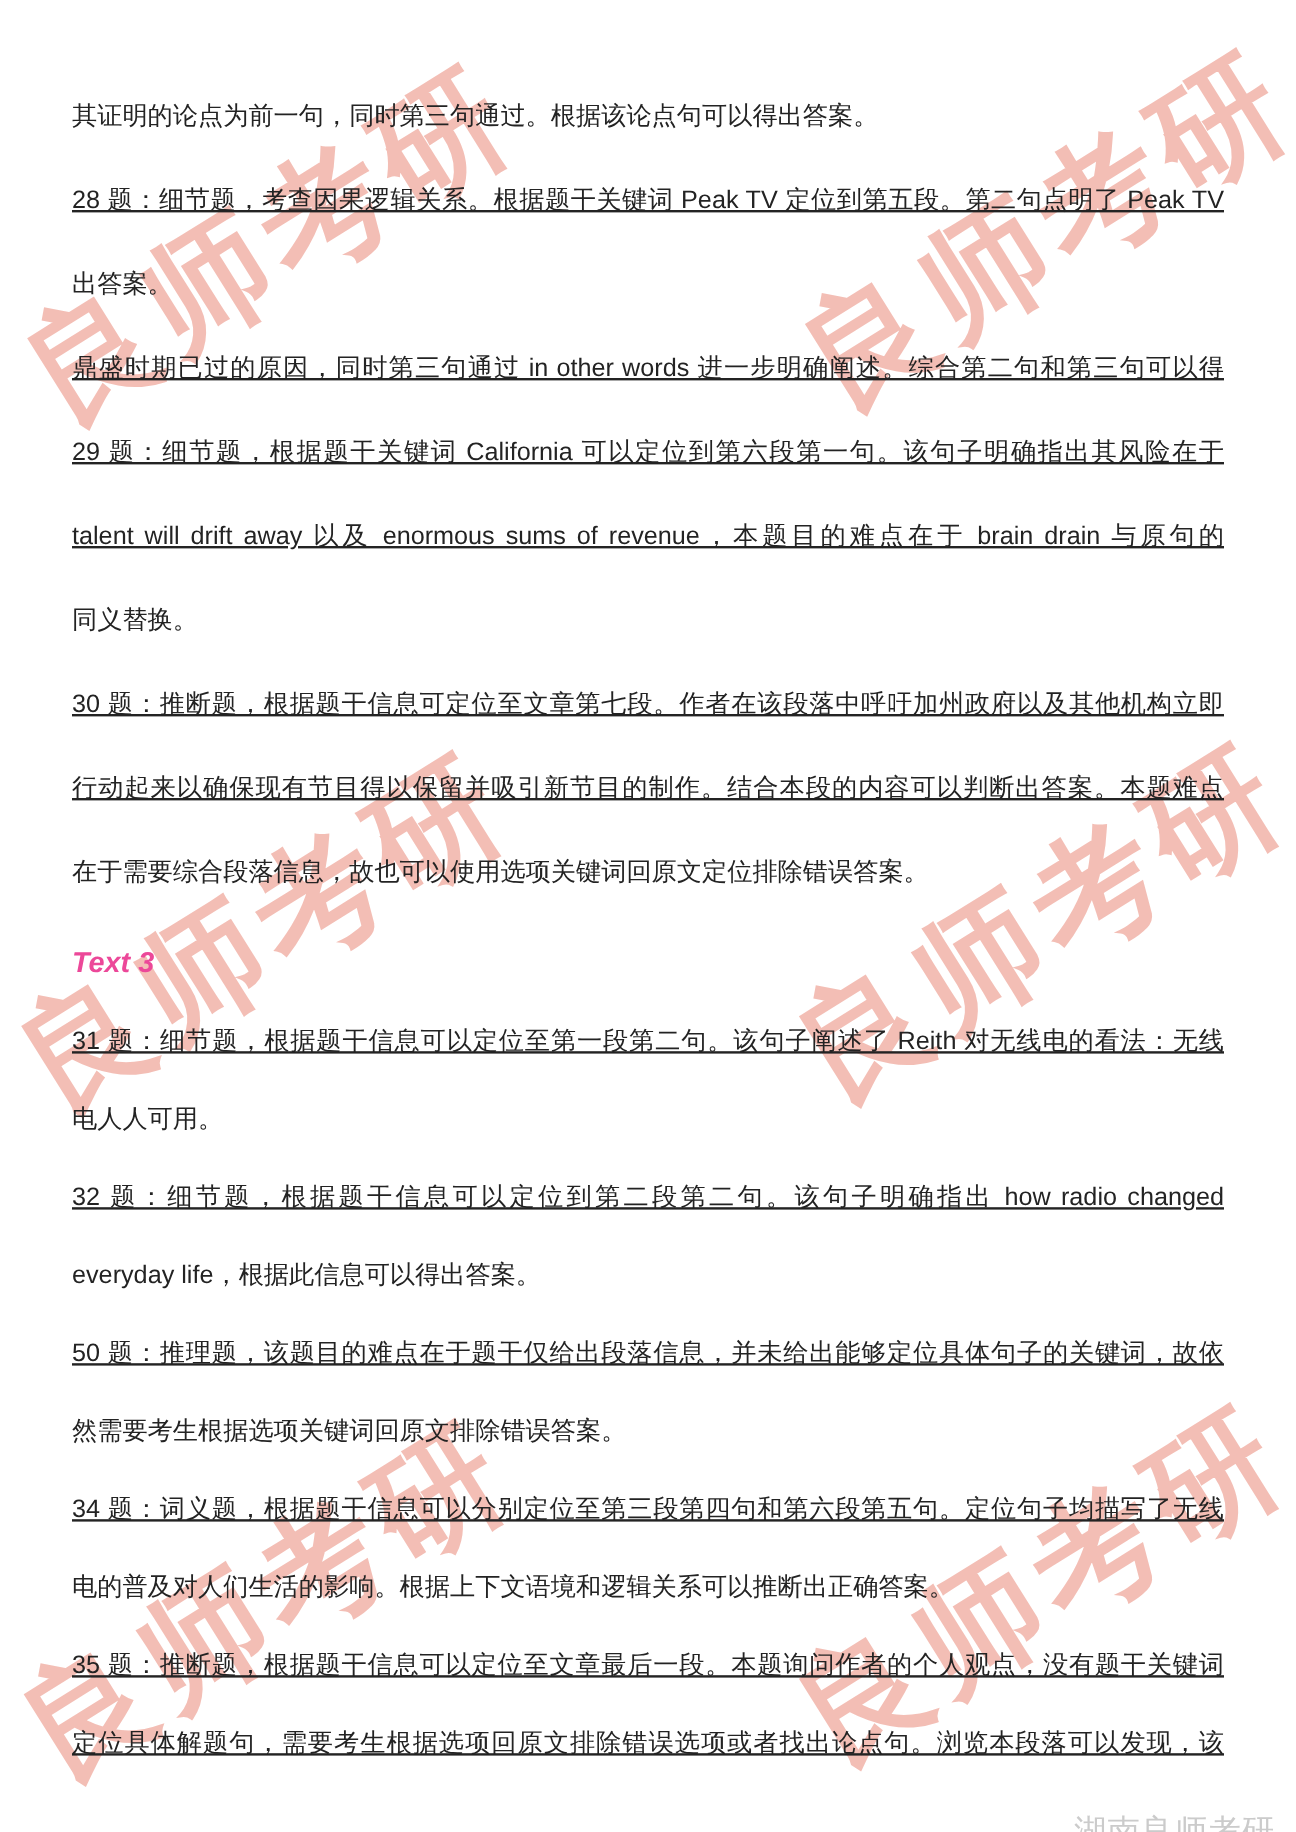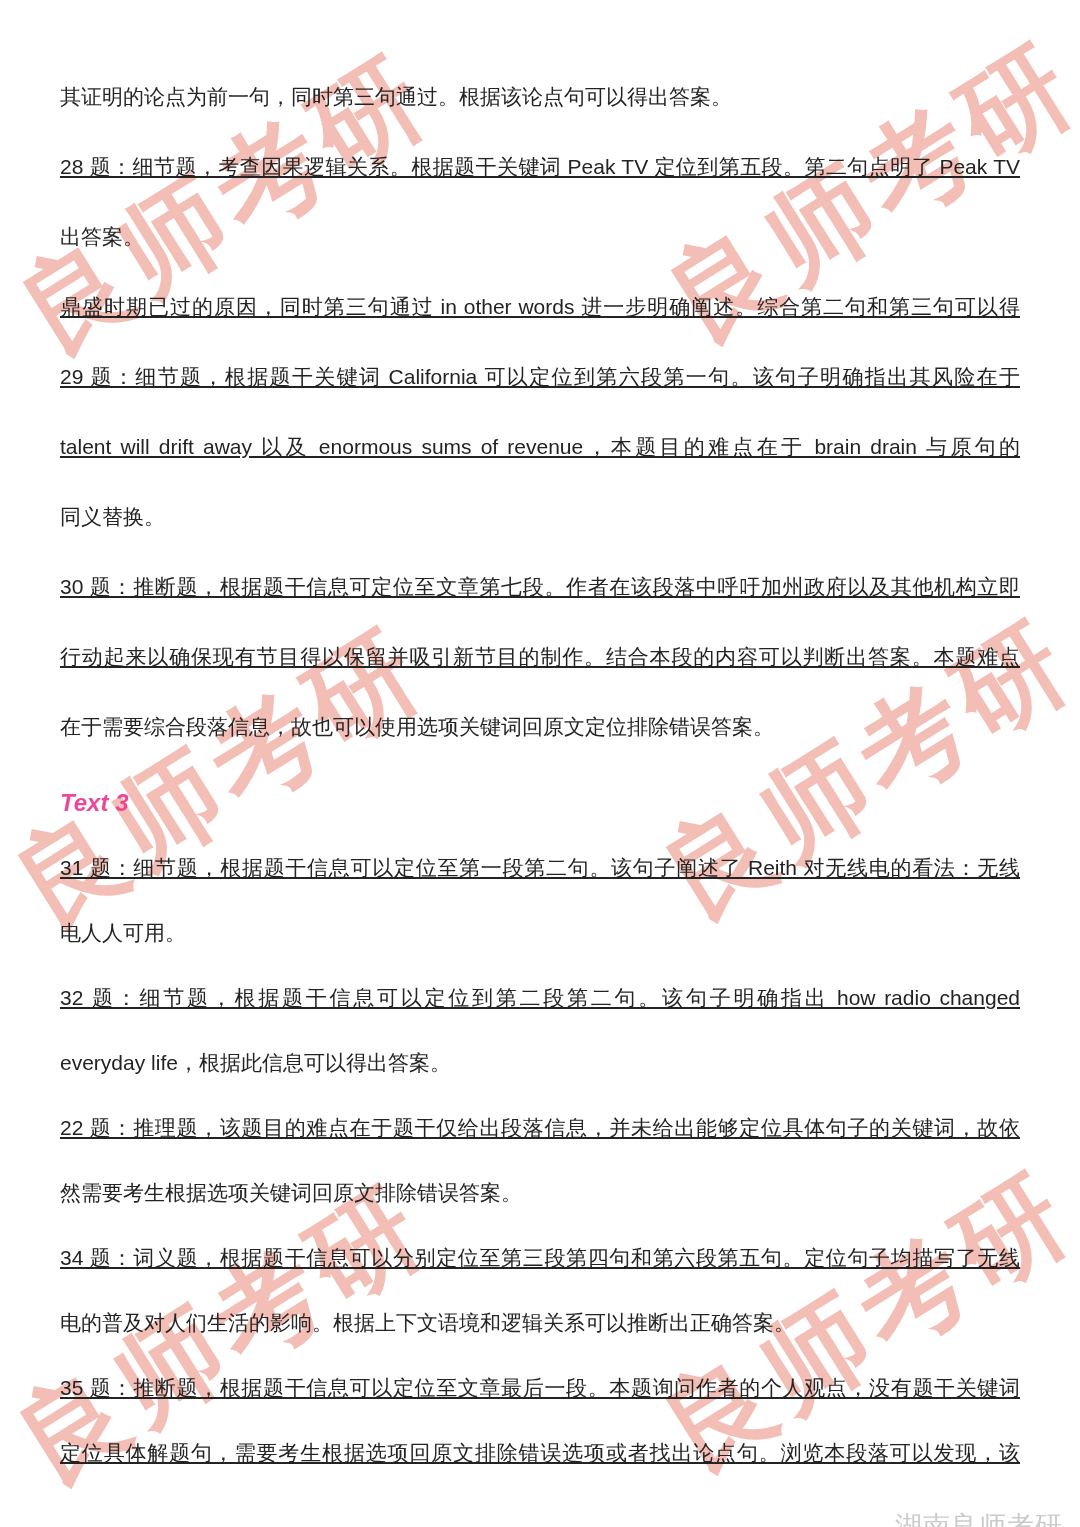--- a/index.html
+++ b/index.html
@@ -99,21 +99,21 @@
       <div class="line">在于需要综合段落信息，故也可以使用选项关键词回原文定位排除错误答案。</div>
     </div>
     <div class="block b1">
       <div class="heading">Text 3</div>
     </div>
     <div class="block b2">
       <div class="line full">31 题：细节题，根据题干信息可以定位至第一段第二句。该句子阐述了 Reith 对无线电的看法：无线</div>
       <div class="line">电人人可用。</div>
       <div class="line full">32 题：细节题，根据题干信息可以定位到第二段第二句。该句子明确指出 how radio changed</div>
       <div class="line">everyday life，根据此信息可以得出答案。</div>
-      <div class="line full">22 题：推理题，该题目的难点在于题干仅给出段落信息，并未给出能够定位具体句子的关键词，故依</div>
+      <div class="line full">50 题：推理题，该题目的难点在于题干仅给出段落信息，并未给出能够定位具体句子的关键词，故依</div>
       <div class="line">然需要考生根据选项关键词回原文排除错误答案。</div>
       <div class="line full">34 题：词义题，根据题干信息可以分别定位至第三段第四句和第六段第五句。定位句子均描写了无线</div>
       <div class="line">电的普及对人们生活的影响。根据上下文语境和逻辑关系可以推断出正确答案。</div>
       <div class="line full">35 题：推断题，根据题干信息可以定位至文章最后一段。本题询问作者的个人观点，没有题干关键词</div>
       <div class="line full">定位具体解题句，需要考生根据选项回原文排除错误选项或者找出论点句。浏览本段落可以发现，该</div>
     </div>
   </div>
 
 <div id="footer-brand" style="color: rgb(203, 203, 203); margin-top: 25px;">湖南良师考研</div>
 

